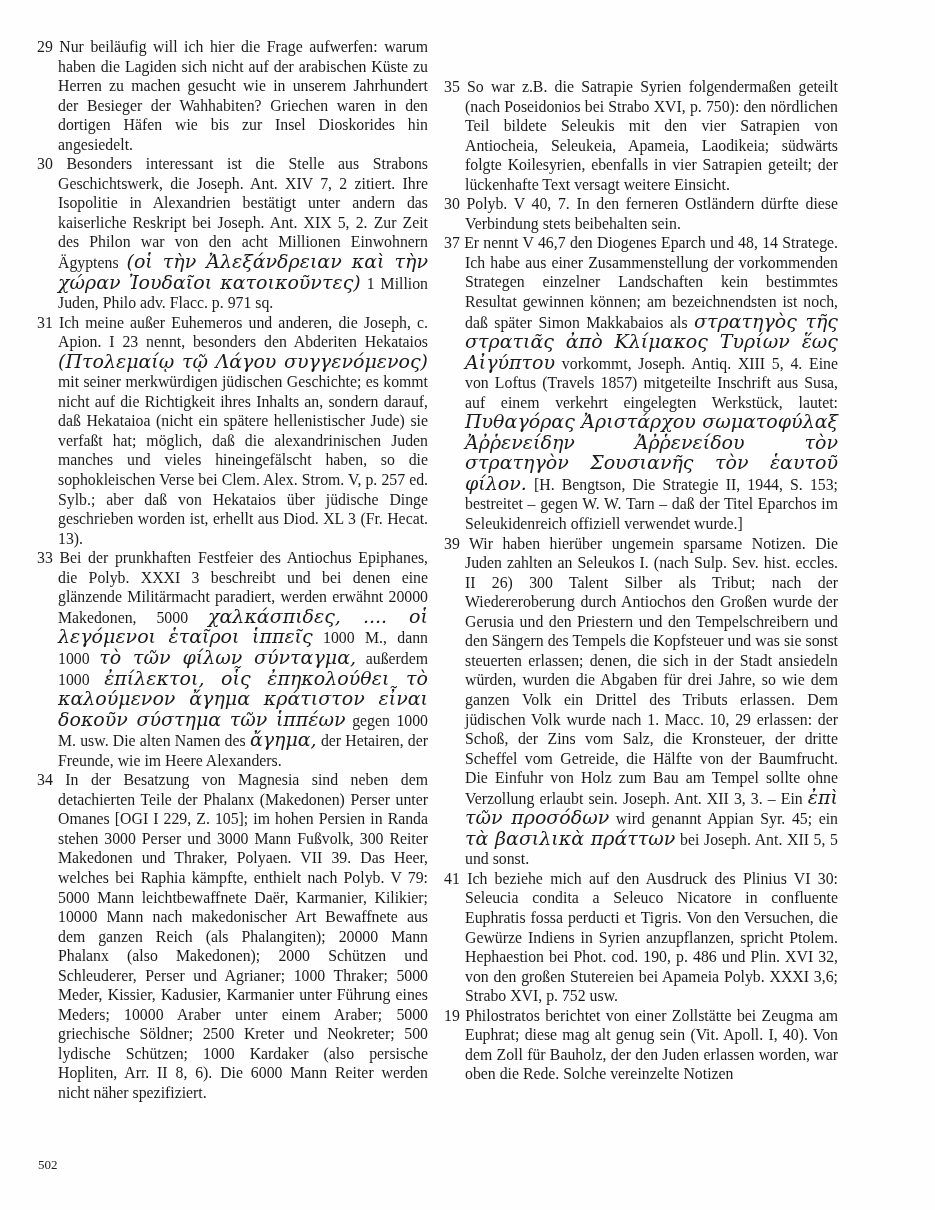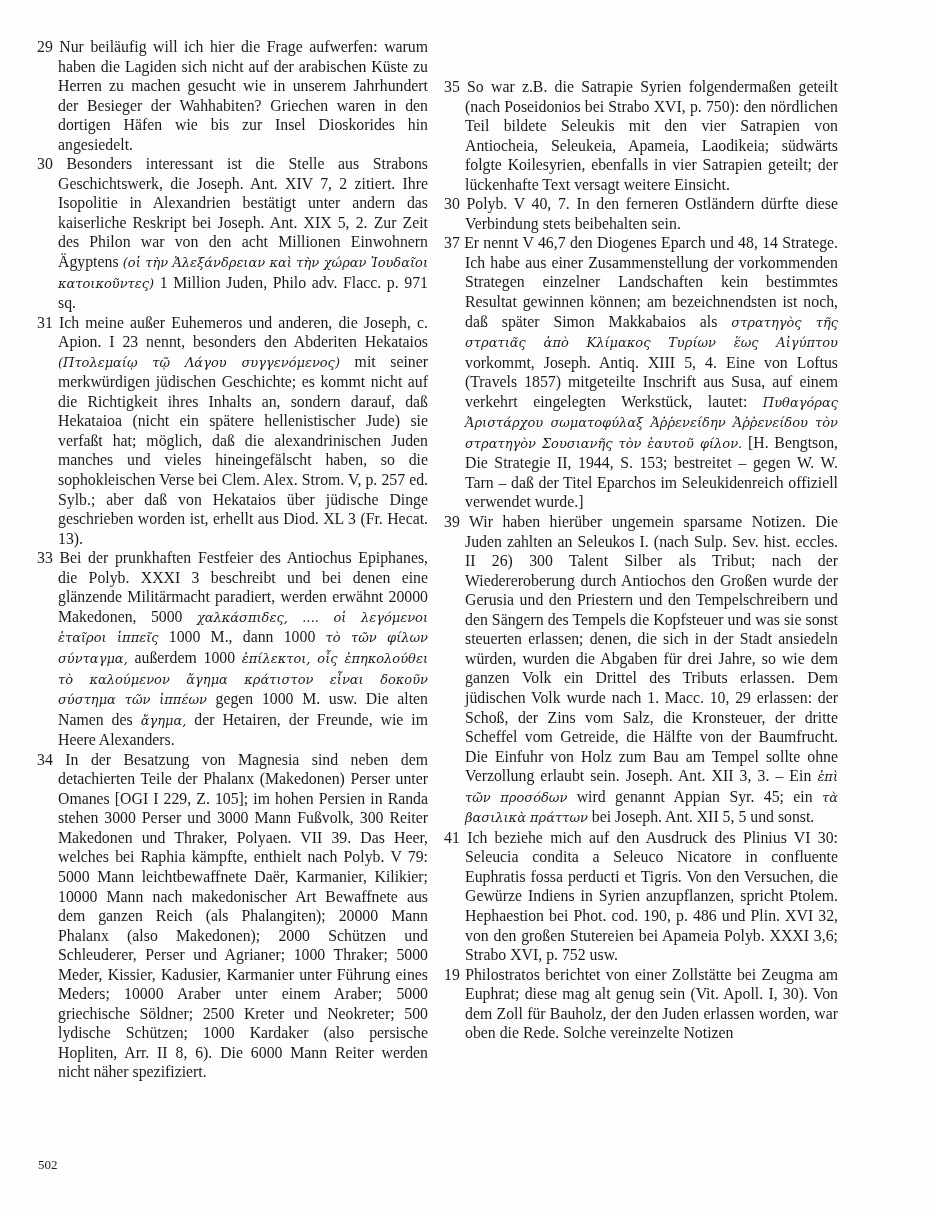--- a/index.html
+++ b/index.html
@@ -36,21 +36,21 @@
   .note {
     margin: 0 0 0 21px;
     text-indent: -21px;
   }
   .note-num {
     white-space: nowrap;
   }
   .gk {
     font-style: italic;
     font-family: "DejaVu Serif", "Liberation Serif", serif;
-    font-size: 13px;
+    font-size: 19px;
   }
   .page-num {
     position: absolute;
     left: 38px;
     top: 1158px;
     font-size: 13px;
     line-height: 14px;
     text-align: left;
   }
 </style>
@@ -64,16 +64,16 @@
       <div class="note"><span class="note-num">31</span> <span class="note-text"><span>Ich meine außer Euhemeros und anderen, die Joseph, c. Apion. I 23 nennt, besonders den Abderiten Hekataios </span><i class="gk">(Πτολεμαίῳ τῷ Λάγου συγγενόμενος)</i><span> mit seiner merkwürdigen jüdischen Geschichte; es kommt nicht auf die Richtigkeit ihres Inhalts an, sondern darauf, daß Hekataioa (nicht ein spätere hellenistischer Jude) sie verfaßt hat; möglich, daß die alexandrinischen Juden manches und vieles hineingefälscht haben, so die sophokleischen Verse bei Clem. Alex. Strom. V, p. 257 ed. Sylb.; aber daß von Hekataios über jüdische Dinge geschrieben worden ist, erhellt aus Diod. XL 3 (Fr. Hecat. 13).</span></span></div>
       <div class="note"><span class="note-num">33</span> <span class="note-text"><span>Bei der prunkhaften Festfeier des Antiochus Epiphanes, die Polyb. XXXI 3 beschreibt und bei denen eine glänzende Militärmacht paradiert, werden erwähnt 20000 Makedonen, 5000 </span><i class="gk">χαλκάσπιδες, .... οἱ λεγόμενοι ἑταῖροι ἱππεῖς</i><span> 1000 M., dann 1000 </span><i class="gk">τὸ τῶν φίλων σύνταγμα,</i><span> außerdem 1000 </span><i class="gk">ἐπίλεκτοι, οἷς ἐπηκολούθει τὸ καλούμενον ἄγημα κράτιστον εἶναι δοκοῦν σύστημα τῶν ἱππέων</i><span> gegen 1000 M. usw. Die alten Namen des </span><i class="gk">ἄγημα,</i><span> der Hetairen, der Freunde, wie im Heere Alexanders.</span></span></div>
       <div class="note"><span class="note-num">34</span> <span class="note-text"><span>In der Besatzung von Magnesia sind neben dem detachierten Teile der Phalanx (Makedonen) Perser unter Omanes [OGI I 229, Z. 105]; im hohen Persien in Randa stehen 3000 Perser und 3000 Mann Fußvolk, 300 Reiter Makedonen und Thraker, Polyaen. VII 39. Das Heer, welches bei Raphia kämpfte, enthielt nach Polyb. V 79: 5000 Mann leichtbewaffnete Daër, Karmanier, Kilikier; 10000 Mann nach makedonischer Art Bewaffnete aus dem ganzen Reich (als Phalangiten); 20000 Mann Phalanx (also Makedonen); 2000 Schützen und Schleuderer, Perser und Agrianer; 1000 Thraker; 5000 Meder, Kissier, Kadusier, Karmanier unter Führung eines Meders; 10000 Araber unter einem Araber; 5000 griechische Söldner; 2500 Kreter und Neokreter; 500 lydische Schützen; 1000 Kardaker (also persische Hopliten, Arr. II 8, 6). Die 6000 Mann Reiter werden nicht näher spezifiziert.</span></span></div>
     </div>
   <div class="col col-right" id="col-right">
       <div class="note"><span class="note-num">35</span> <span class="note-text"><span>So war z.B. die Satrapie Syrien folgendermaßen geteilt (nach Poseidonios bei Strabo XVI, p. 750): den nördlichen Teil bildete Seleukis mit den vier Satrapien von Antiocheia, Seleukeia, Apameia, Laodikeia; südwärts folgte Koilesyrien, ebenfalls in vier Satrapien geteilt; der lückenhafte Text versagt weitere Einsicht.</span></span></div>
       <div class="note"><span class="note-num">30</span> <span class="note-text"><span>Polyb. V 40, 7. In den ferneren Ostländern dürfte diese Verbindung stets beibehalten sein.</span></span></div>
       <div class="note"><span class="note-num">37</span> <span class="note-text"><span>Er nennt V 46,7 den Diogenes Eparch und 48, 14 Stratege. Ich habe aus einer Zusammenstellung der vorkommenden Strategen einzelner Landschaften kein bestimmtes Resultat gewinnen können; am bezeichnendsten ist noch, daß später Simon Makkabaios als </span><i class="gk">στρατηγὸς τῆς στρατιᾶς ἀπὸ Κλίμακος Τυρίων ἕως Αἰγύπτου</i><span> vorkommt, Joseph. Antiq. XIII 5, 4. Eine von Loftus (Travels 1857) mitgeteilte Inschrift aus Susa, auf einem verkehrt eingelegten Werkstück, lautet: </span><i class="gk">Πυθαγόρας Ἀριστάρχου σωματοφύλαξ Ἀῤῥενείδην Ἀῤῥενείδου τὸν στρατηγὸν Σουσιανῆς τὸν ἑαυτοῦ φίλον.</i><span> [H. Bengtson, Die Strategie II, 1944, S. 153; bestreitet – gegen W. W. Tarn – daß der Titel Eparchos im Seleukidenreich offiziell verwendet wurde.]</span></span></div>
       <div class="note"><span class="note-num">39</span> <span class="note-text"><span>Wir haben hierüber ungemein sparsame Notizen. Die Juden zahlten an Seleukos I. (nach Sulp. Sev. hist. eccles. II 26) 300 Talent Silber als Tribut; nach der Wiedereroberung durch Antiochos den Großen wurde der Gerusia und den Priestern und den Tempelschreibern und den Sängern des Tempels die Kopfsteuer und was sie sonst steuerten erlassen; denen, die sich in der Stadt ansiedeln würden, wurden die Abgaben für drei Jahre, so wie dem ganzen Volk ein Drittel des Tributs erlassen. Dem jüdischen Volk wurde nach 1. Macc. 10, 29 erlassen: der Schoß, der Zins vom Salz, die Kronsteuer, der dritte Scheffel vom Getreide, die Hälfte von der Baumfrucht. Die Einfuhr von Holz zum Bau am Tempel sollte ohne Verzollung erlaubt sein. Joseph. Ant. XII 3, 3. – Ein </span><i class="gk">ἐπὶ τῶν προσόδων</i><span> wird genannt Appian Syr. 45; ein </span><i class="gk">τὰ βασιλικὰ πράττων</i><span> bei Joseph. Ant. XII 5, 5 und sonst.</span></span></div>
       <div class="note"><span class="note-num">41</span> <span class="note-text"><span>Ich beziehe mich auf den Ausdruck des Plinius VI 30: Seleucia condita a Seleuco Nicatore in confluente Euphratis fossa perducti et Tigris. Von den Versuchen, die Gewürze Indiens in Syrien anzupflanzen, spricht Ptolem. Hephaestion bei Phot. cod. 190, p. 486 und Plin. XVI 32, von den großen Stutereien bei Apameia Polyb. XXXI 3,6; Strabo XVI, p. 752 usw.</span></span></div>
-      <div class="note"><span class="note-num">19</span> <span class="note-text"><span>Philostratos berichtet von einer Zollstätte bei Zeugma am Euphrat; diese mag alt genug sein (Vit. Apoll. I, 30). Von dem Zoll für Bauholz, der den Juden erlassen worden, war oben die Rede. Solche vereinzelte Notizen</span></span></div>
+      <div class="note"><span class="note-num">19</span> <span class="note-text"><span>Philostratos berichtet von einer Zollstätte bei Zeugma am Euphrat; diese mag alt genug sein (Vit. Apoll. I, 40). Von dem Zoll für Bauholz, der den Juden erlassen worden, war oben die Rede. Solche vereinzelte Notizen</span></span></div>
     </div>
   <div class="page-num">502</div>
 </div>
 
 </body></html>

